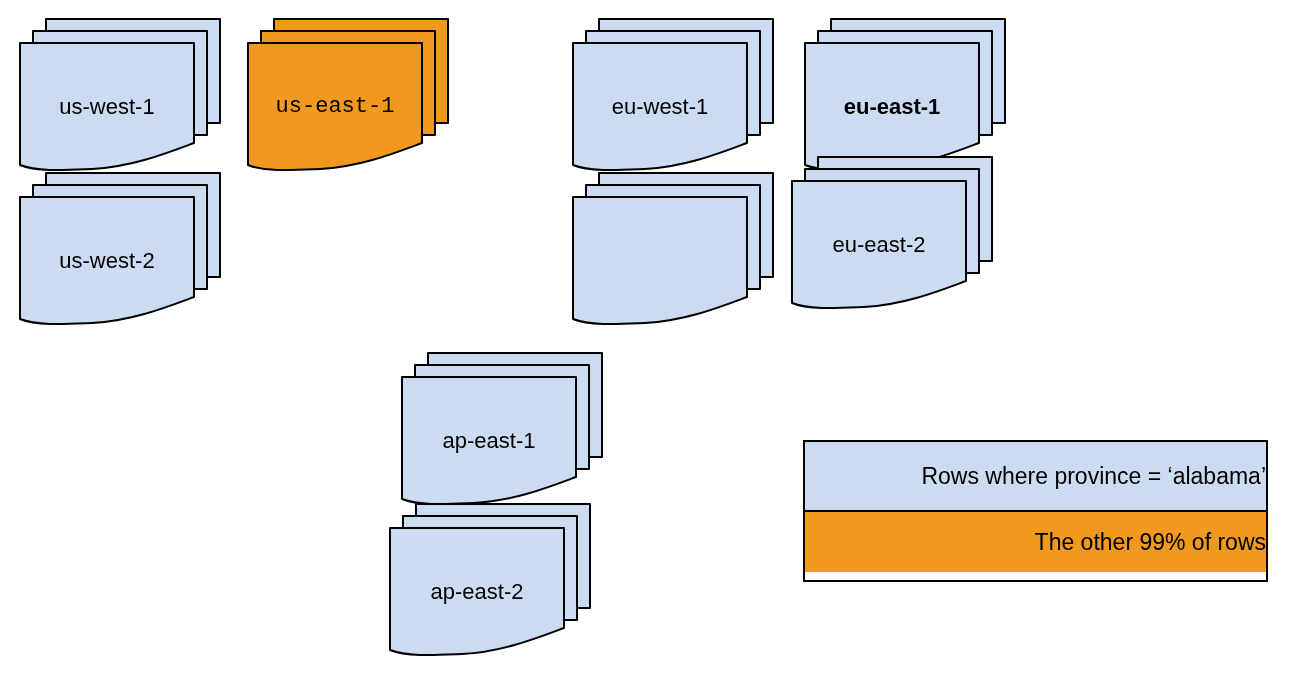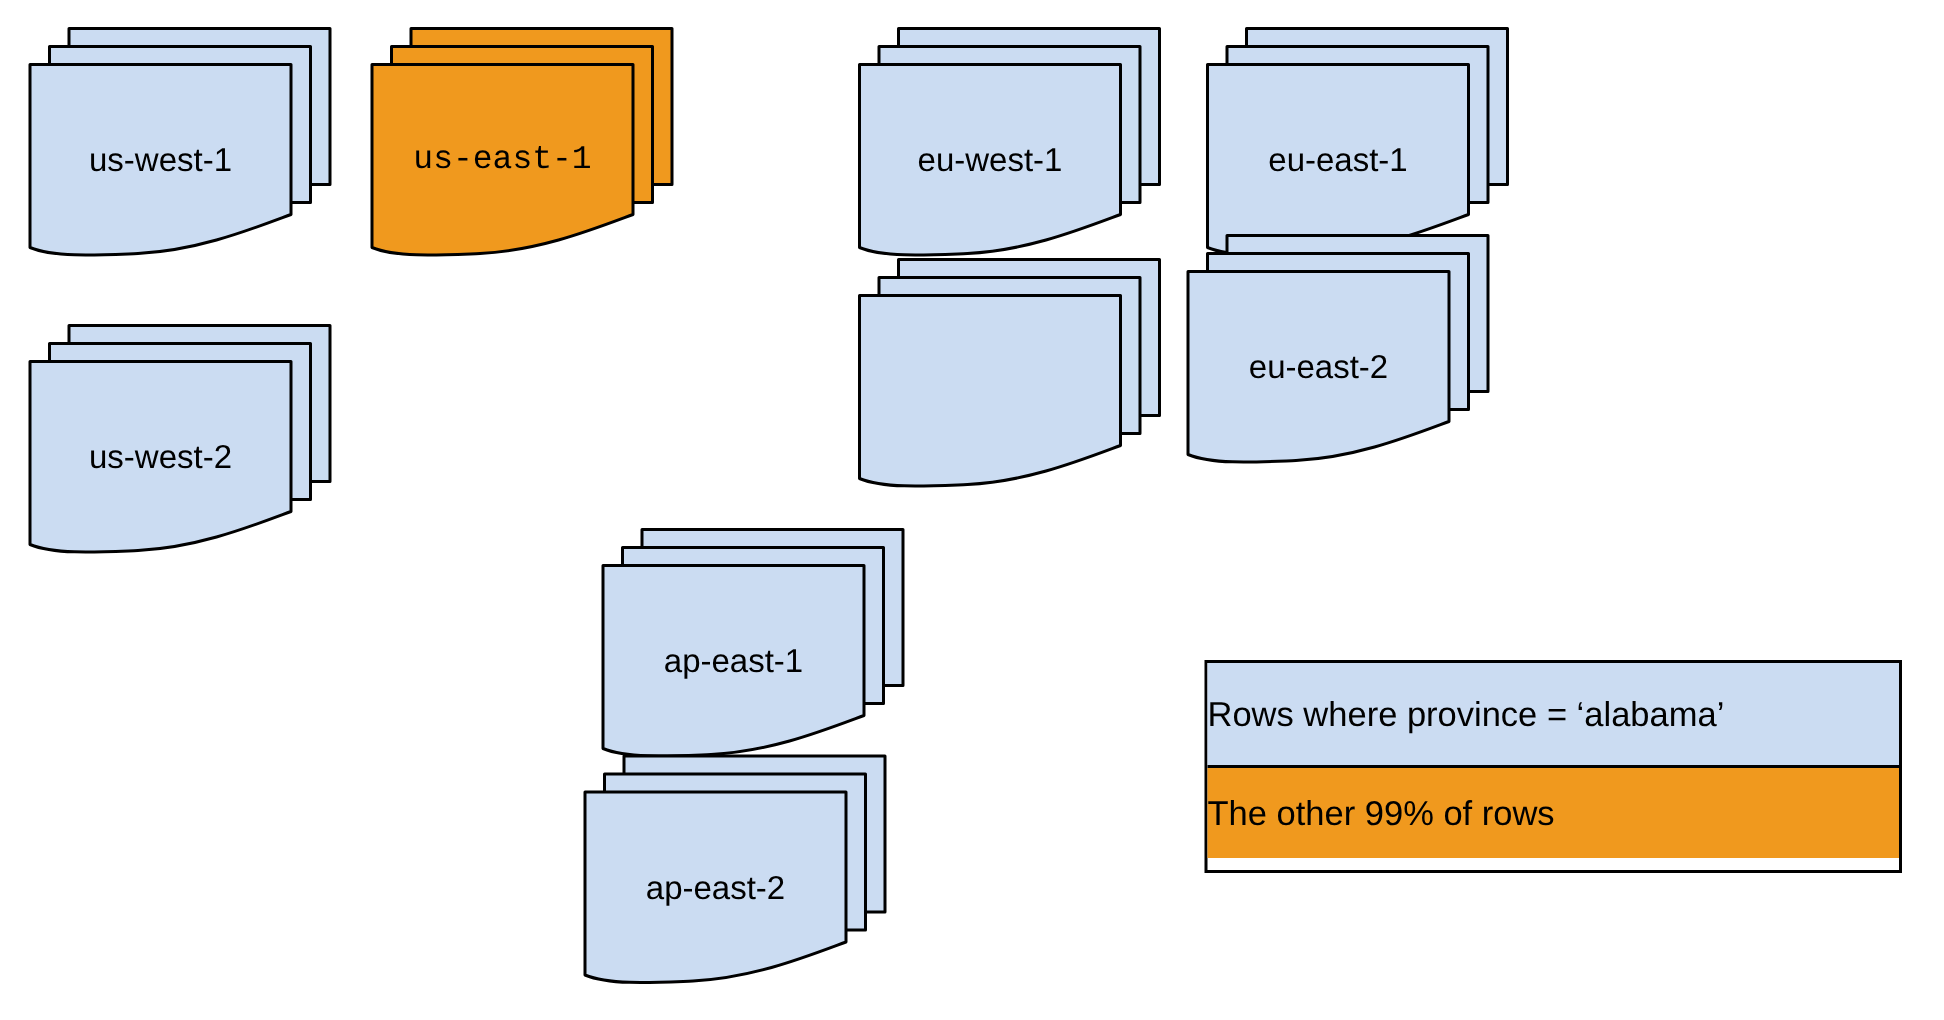--- a/index.html
+++ b/index.html
@@ -51,42 +51,42 @@
     font-size: 22px;
     color: var(--c-text, #000000);
     white-space: nowrap;
     pointer-events: none;
   }
 
   
   .pos-us-west-1 { left: 17px;  top: 18px;  }
   .pos-us-east-1 { left: 245px; top: 18px; font-family: Liberation Mono, monospace;  }
   .pos-eu-west-1 { left: 570px; top: 18px;  }
-  .pos-eu-east-1 { left: 802px; top: 18px;  }
-  .pos-us-west-2 { left: 17px;  top: 172px; margin-top: 44px; }
+  .pos-eu-east-1 { left: 802px; top: 18px; font-weight: bold;  }
+  .pos-us-west-2 { left: 17px;  top: 172px; }
   .pos-us-east-2 { left: 245px; top: 172px; }
   .pos-eu-west-2 { left: 570px; top: 172px; }
   .pos-eu-east-2 { left: 789px; top: 156px; }
   .pos-ap-east-1 { left: 399px; top: 352px; }
   .pos-ap-east-2 { left: 387px; top: 503px; }
 
   
   .legend {
     position: absolute;
     left: 803px;
     top: 440px;
     width: 465px;
     height: 142px;
     border: 2px solid var(--c-stroke, #000000);
     box-sizing: border-box;
   }
   .legend-row {
     display: flex;
     align-items: center;
-    justify-content: flex-start;
+    justify-content: flex-end;
     font-size: 23px;
     color: var(--c-text, #000000);
     box-sizing: border-box;
   }
   .legend-row[data-legend="0"] {
     height: 70px;
     border-bottom: 2px solid var(--c-stroke, #000000);
   }
   .legend-row[data-legend="1"] {
     height: 60px;

